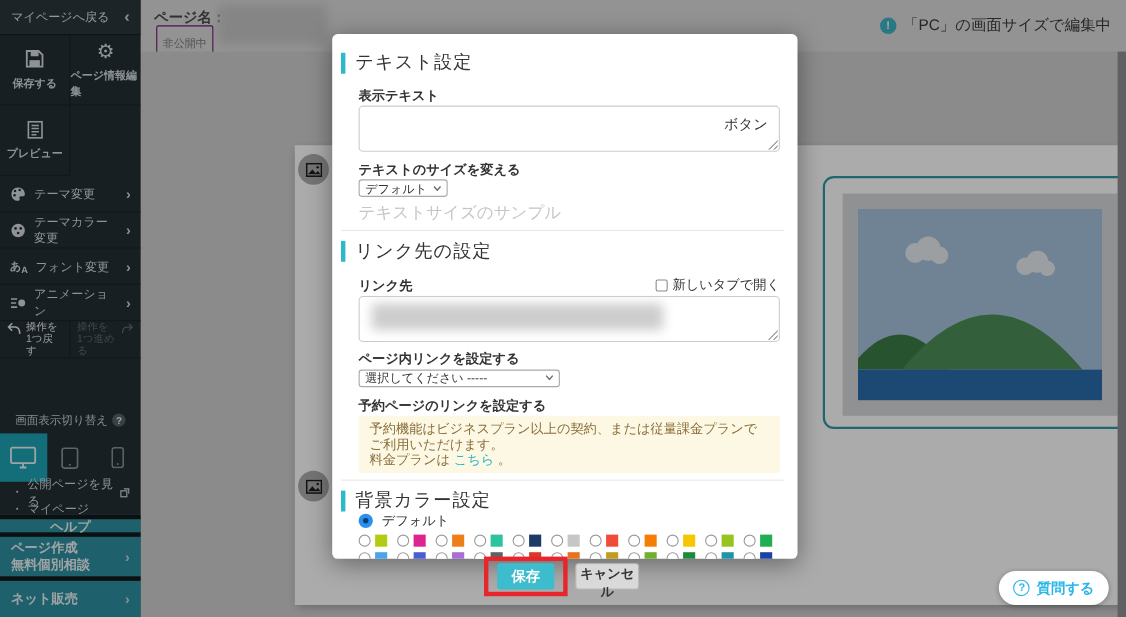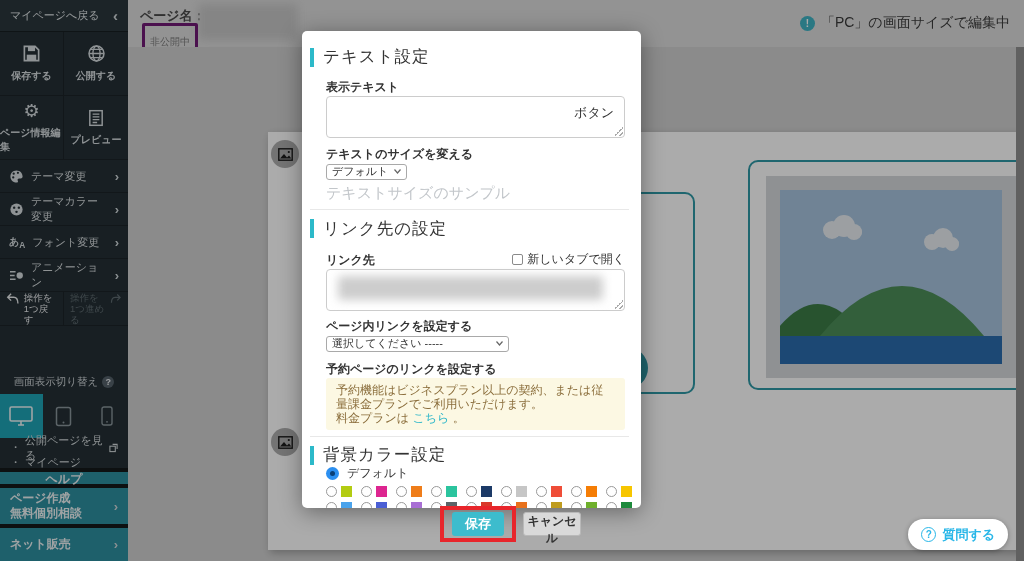--- a/index.html
+++ b/index.html
@@ -35,21 +35,21 @@
   .sb-links .lk::before { content:"・"; }
   .sb-promo { background:#2d8fa0; border-top:4px solid #14181a; display:flex; align-items:center; padding:0 10px;
     color:#eef4f5; font-size:12px; font-weight:bold; cursor:pointer; }
   .sb-promo .grow { flex:1; line-height:15px; }
   .sb-promo.h34 { height:16px;flex-direction:column; } .sb-promo.h40 { height:40px; } .sb-promo.h37 { height:37px; } .sb-promo.part { height:14px; }
 
   
   .topbar { position:absolute; left:128px; top:0; width:896px; height:47px; background:#dcdcdc; z-index:1; }
   .pg-label { position:absolute; left:12px; top:7px; font-size:13px; font-weight:bold; color:#4a4a4a; }
   .pg-blur { position:absolute; left:70px; top:4px; width:100px; height:36px; background:#c6c6c6; filter:blur(5px); border-radius:3px; }
-  .pg-badge { position:absolute; left:14px; top:23px; height:27px; padding:16px 5px; border:3px solid #701a75; color:#7a7a7a;
+  .pg-badge { position:absolute; left:14px; top:23px; height:27px; padding:16px 5px; border:1px solid #701a75; color:#7a7a7a;
     font-size:10px; display:flex; align-items:center; border-radius:2px; }
   .edit-note { position:absolute; right:14px; top:14px; display:flex; align-items:center; gap:6px; font-size:14px; color:#3a3a3a; }
   .info-ico { width:15px; height:15px; border-radius:50%; background:#3fb3c4; color:#fff; font-size:10px; font-weight:bold;
     display:inline-flex; align-items:center; justify-content:center; }
 
   
   .canvas { position:absolute; left:128px; top:47px; width:896px; height:514px; background:#d0d0d0; z-index:1; }
   .white-block { position:absolute; left:140px; top:85px; width:868px; height:418px; background:#fff;
     box-shadow:2px 3px 8px rgba(0,0,0,.25); z-index:1; }
   .round-btn { position:absolute; width:28px; height:28px; border-radius:50%; background:#aeaeae;
@@ -67,21 +67,21 @@
     z-index:1; cursor:pointer; }
   .right-box { position:absolute; left:620px; top:113px; width:281px; height:230px; border:2px solid #2f99a6;
     border-radius:10px; z-index:1; }
   .img-frame { position:absolute; left:16px; top:14px; width:250px; height:202px; background:#d6d9db; padding:14px; }
   .scroll-strip { position:absolute; left:1016px; top:47px; width:8px; height:514px; background:#8f8f8f; z-index:2; }
 
   
   .dim { position:absolute; inset:0; background:rgba(0,0,0,.33); z-index:10; }
 
   
-  .modal { position:absolute; left:302px; top:31px; width:339px; height:477px; background:#fff; border-radius:5px;
+  .modal { position:absolute; left:302px; top:31px; width:423px; height:477px; background:#fff; border-radius:5px;
     box-shadow:0 4px 22px rgba(0,0,0,.4); z-index:20; padding:16px 12px 0 8px; overflow:hidden; }
   .m-title { height:20px; display:flex; align-items:center; gap:9px; font-size:16.5px; color:#333; letter-spacing:1px; }
   .m-bar { width:4px; height:19px; background:#2cb9c9; }
   .ind { margin-left:16px; margin-right:4px; }
   .m-label { margin-top:12px; font-size:12px; font-weight:bold; color:#333; height:15px; }
   .m-label.mt8 { margin-top:8px; } .m-label.mt7 { margin-top:7px; } .m-label.mt9 { margin-top:9px; }
   .m-ta { display:block; width:100%; height:42px; border:1px solid #ccc; border-radius:4px; font-size:13px; color:#333;
     padding:7px 10px; font-family:inherit; resize:none; margin-top:2px; }
   .ta-wrap { position:relative; margin-top:2px; }
   .ta-wrap .m-ta { margin-top:0;text-align:right; }
@@ -134,28 +134,20 @@
     <div class="sb-grid">
       <div class="sb-cell">
         <svg width="19" height="19" viewBox="0 0 16 16">
             <path d="M2 2 H11 L14 5 V14 H2 Z" fill="none" stroke="#d5dbde" stroke-width="1.4"></path>
             <rect x="5" y="2.5" width="6" height="3.5" fill="#d5dbde"></rect>
             <rect x="4" y="9" width="8" height="4.5" fill="#d5dbde"></rect>
           </svg>
         <span>保存する</span>
       </div>
       <div class="sb-cell">
-        <svg width="19" height="19" viewBox="0 0 16 16">
-            <circle cx="8" cy="8" r="6.3" fill="none" stroke="#d5dbde" stroke-width="1.3"></circle>
-            <ellipse cx="8" cy="8" rx="3" ry="6.3" fill="none" stroke="#d5dbde" stroke-width="1.1"></ellipse>
-            <path d="M1.8 8 H14.2 M2.8 4.5 H13.2 M2.8 11.5 H13.2" stroke="#d5dbde" stroke-width="1.1"></path>
-          </svg>
-        <span>公開する</span>
-      </div>
-      <div class="sb-cell">
         <span style="font-size:18px;color:#d5dbde;line-height:18px;">⚙</span>
         <span>ページ情報編集</span>
       </div>
       <div class="sb-cell">
         <svg width="18" height="18" viewBox="0 0 16 16">
             <rect x="2.5" y="1.5" width="11" height="13" fill="none" stroke="#d5dbde" stroke-width="1.3"></rect>
             <path d="M5 4.5 H11 M5 7 H11 M5 9.5 H11 M5 12 H9" stroke="#d5dbde" stroke-width="1.2"></path>
           </svg>
         <span>プレビュー</span>
       </div>

